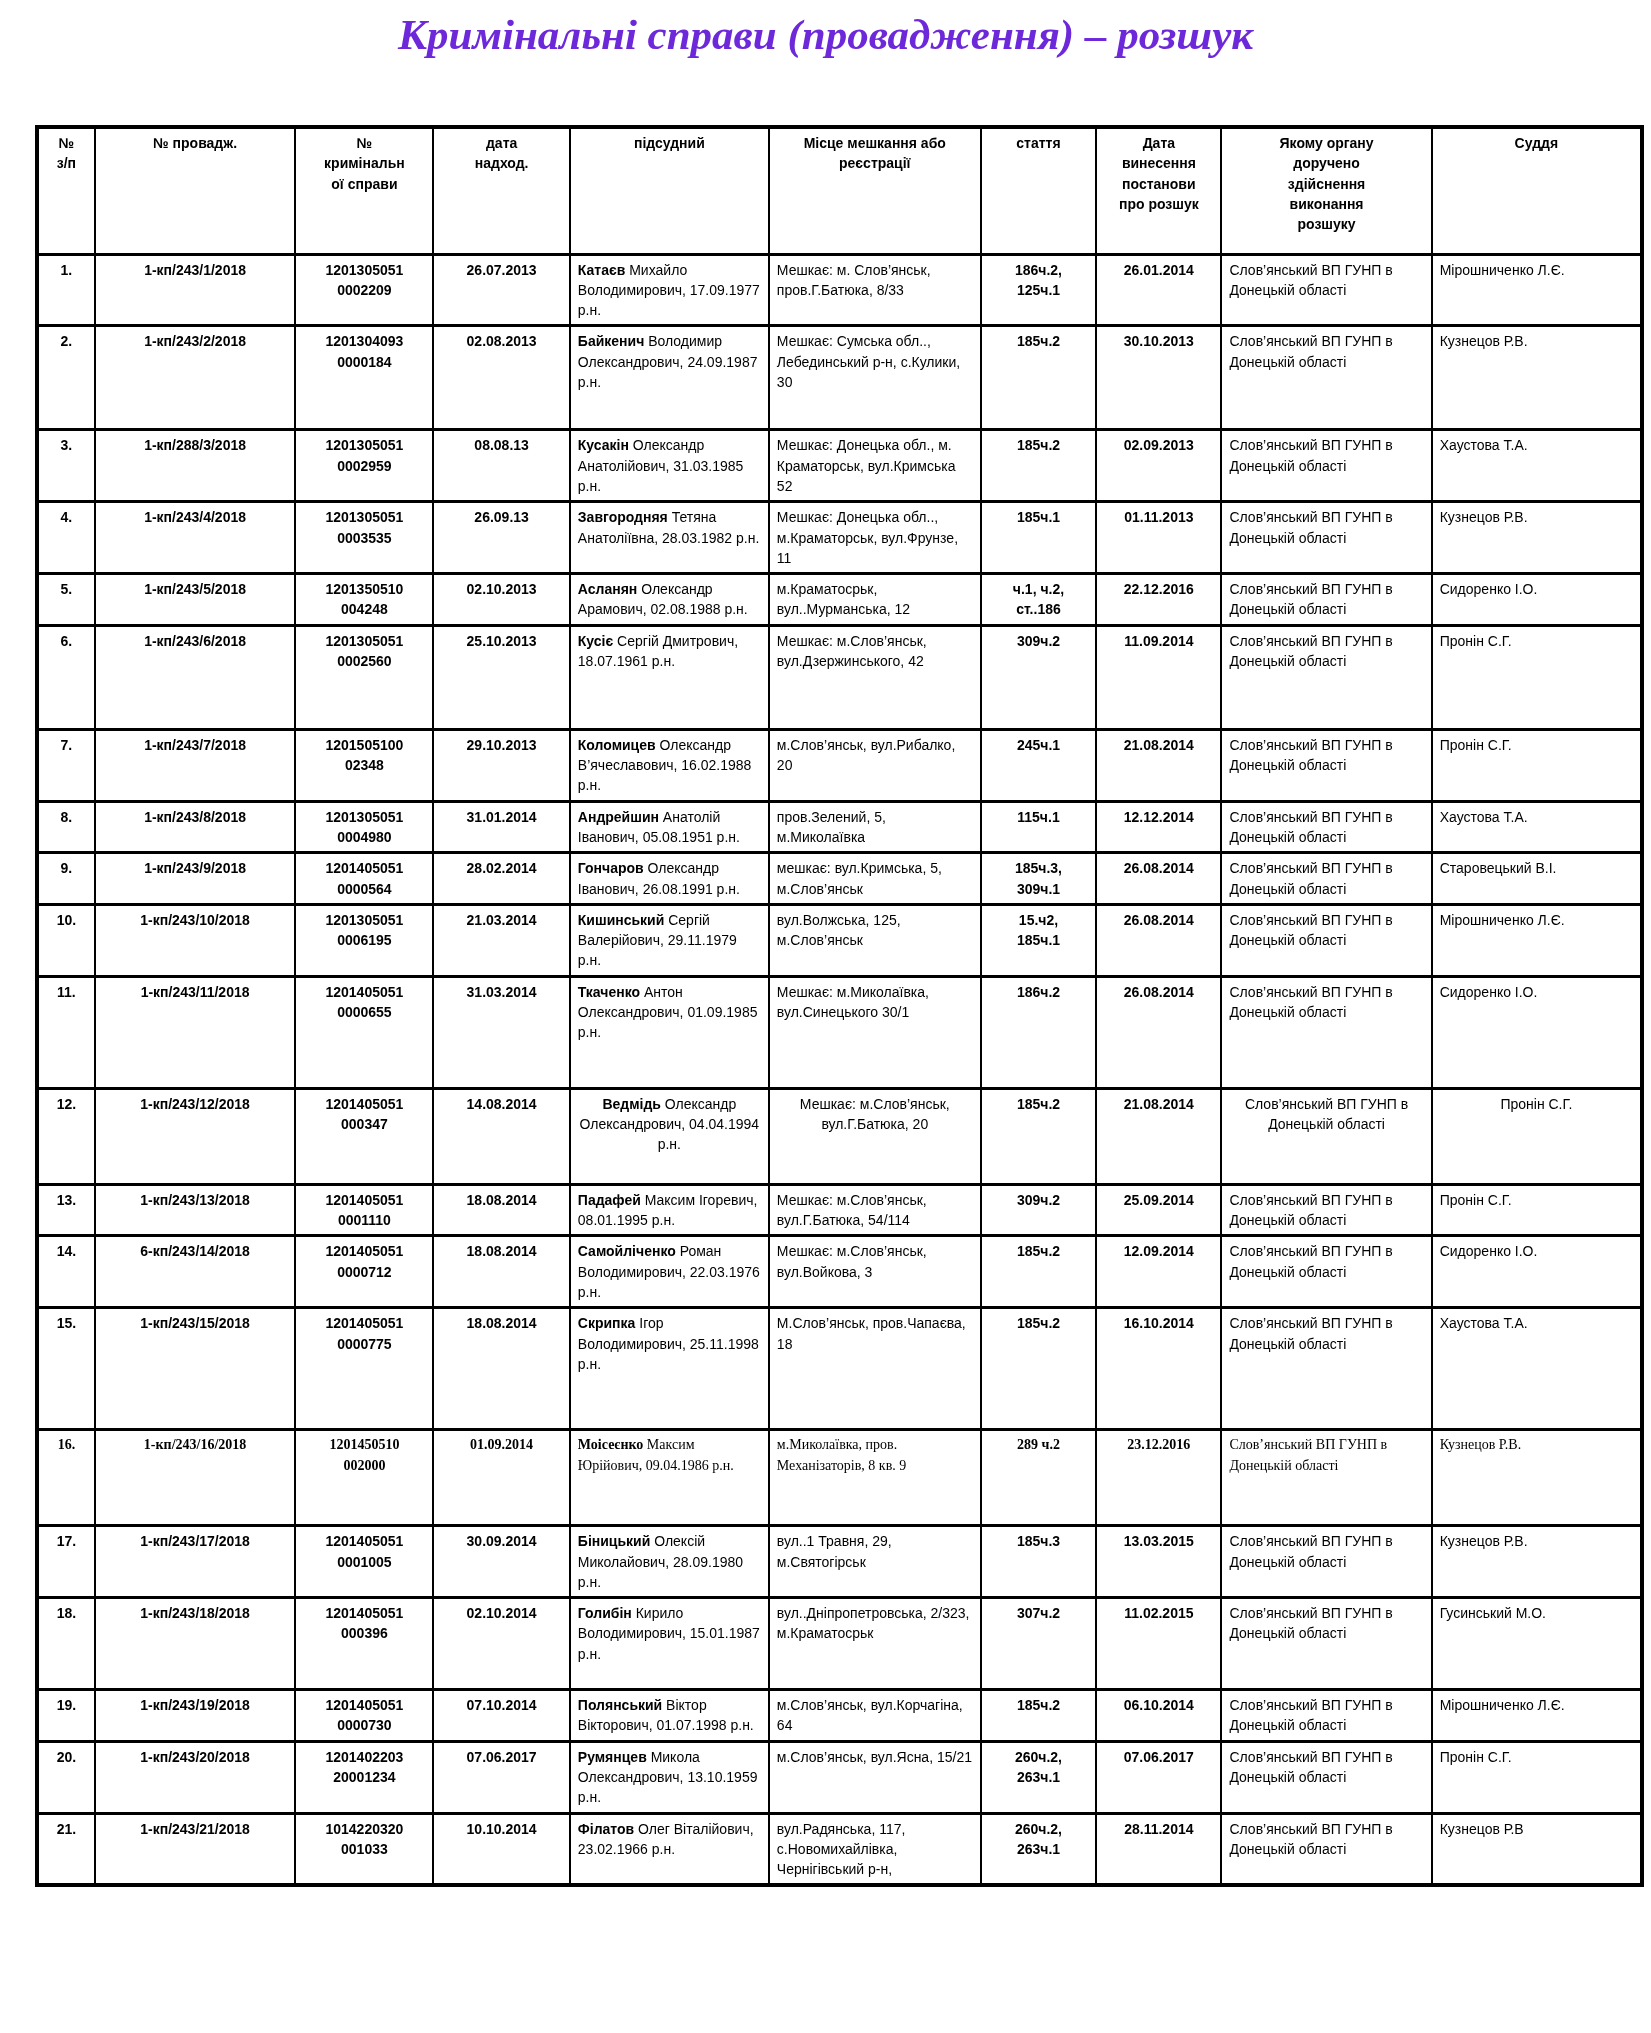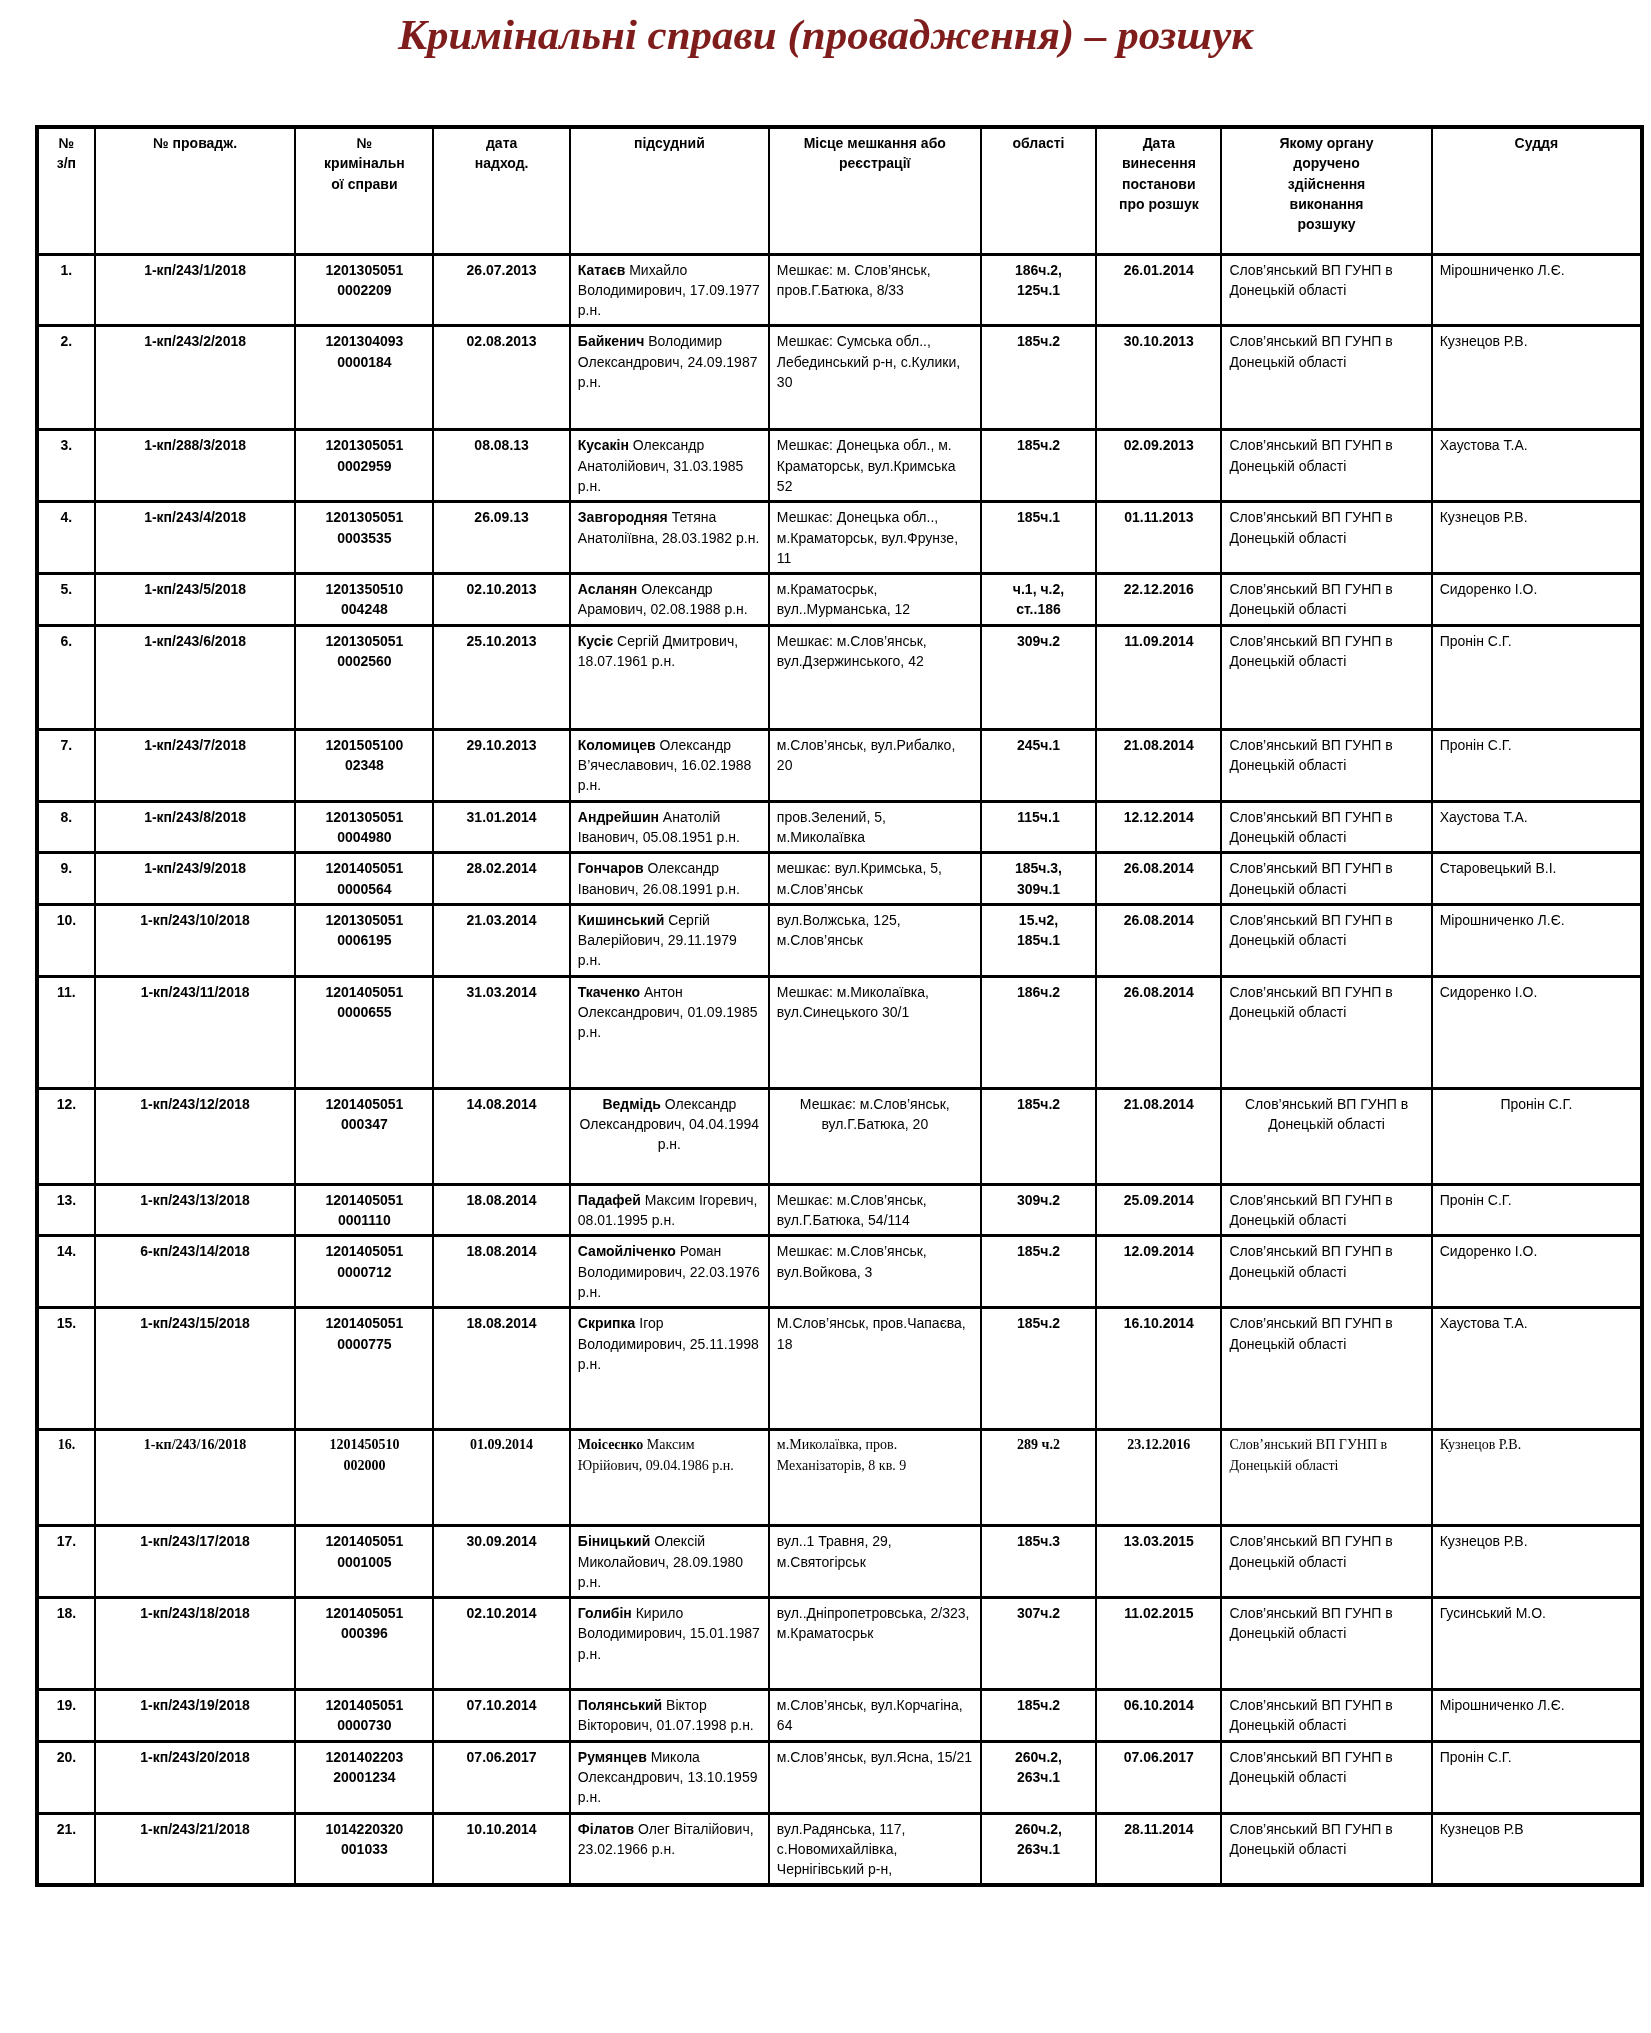--- a/index.html
+++ b/index.html
@@ -14,21 +14,21 @@
     overflow: hidden;
   }
   .doc-title {
     margin-top: 10px;
     text-align: center;
     font-family: "Liberation Serif", serif;
     font-style: italic;
     font-weight: bold;
     font-size: 43px;
     letter-spacing: 0px;
-    color: #7f1d1d;
+    color: #6d28d9;
   }
   table.registry {
     position: absolute;
     left: 35px;
     top: 125px;
     width: 1609px;
     border-collapse: collapse;
     table-layout: fixed;
     font-size: 14px;
     line-height: 1.45;
@@ -89,21 +89,21 @@
 з/п</th>
         <th>№ провадж.</th>
         <th>№
 кримінальн
 ої справи</th>
         <th>дата
 надход.</th>
         <th>підсудний</th>
         <th>Місце мешкання або
 реєстрації</th>
-        <th>області</th>
+        <th>стаття</th>
         <th>Дата
 винесення
 постанови
 про розшук</th>
         <th>Якому органу
 доручено
 здійснення
 виконання
 розшуку</th>
         <th>Суддя</th>

